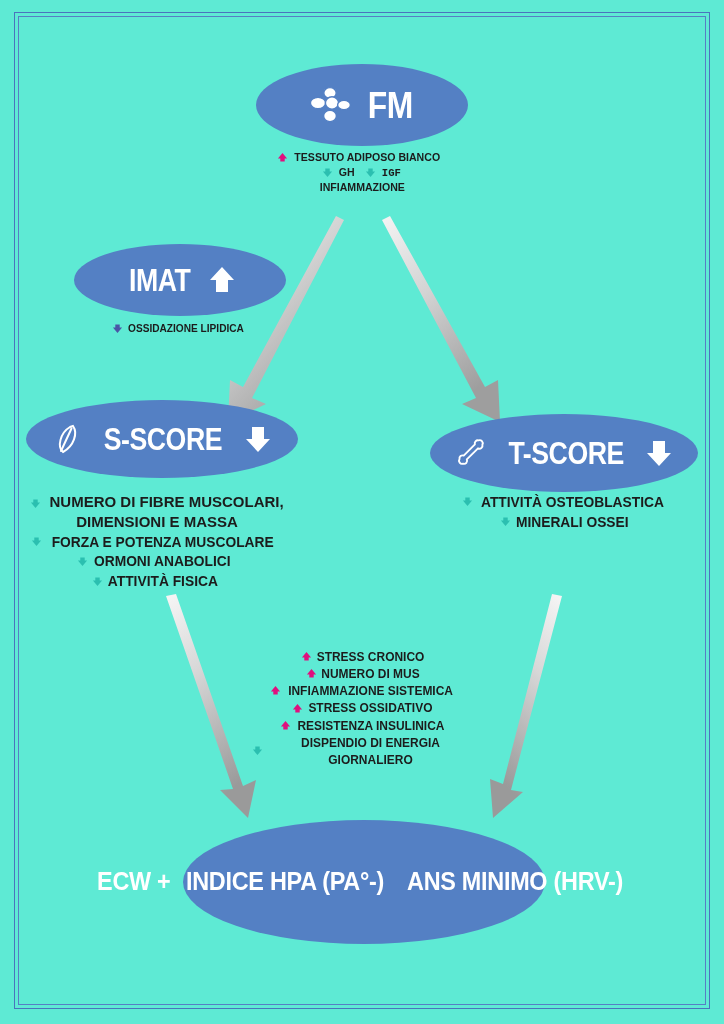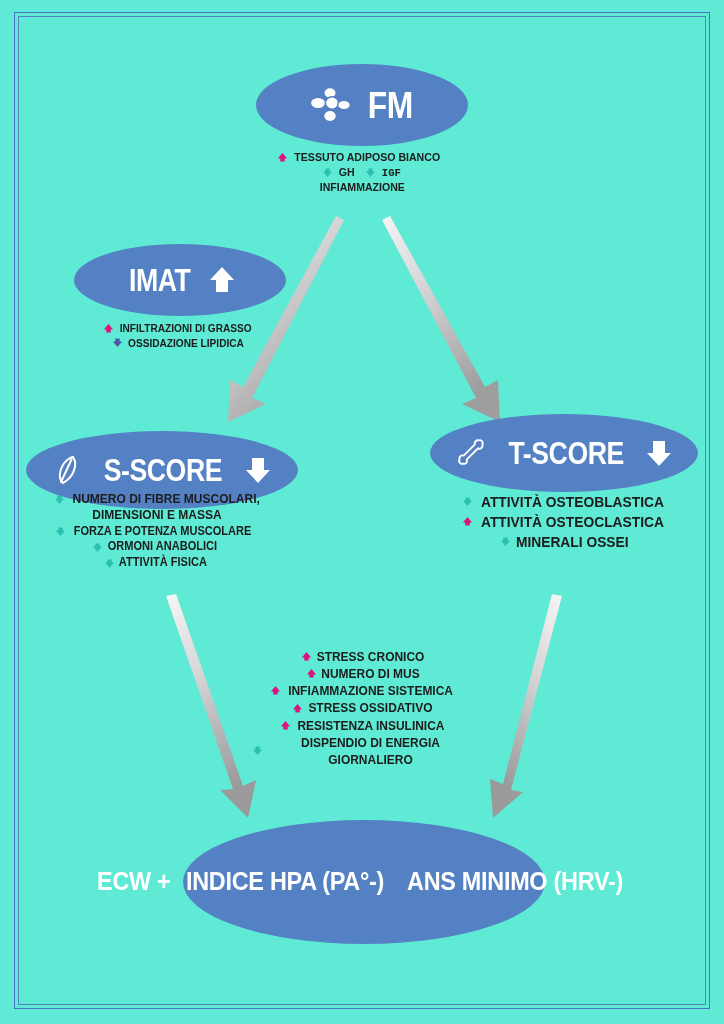--- a/index.html
+++ b/index.html
@@ -61,21 +61,21 @@
     transform-origin: center;
     white-space: nowrap;
   }
 
   #node-fm { left: 256px; top: 64px; width: 212px; height: 82px; }
   #node-fm .node-title { font-size: 37px; }
 
   #node-imat { left: 74px; top: 244px; width: 212px; height: 72px; }
   #node-imat .node-title { font-size: 31px; }
 
-  #node-sscore { left: 26px; top: 431px; width: 272px; height: 78px; }
+  #node-sscore { left: 26px; top: 400px; width: 272px; height: 78px; }
   #node-sscore .node-title { font-size: 31px; }
 
   #node-tscore { left: 430px; top: 414px; width: 268px; height: 78px; }
   #node-tscore .node-title { font-size: 31px; }
 
   #node-ecw {
     left: 183px; top: 820px; width: 362px; height: 124px;
   }
   #node-ecw .ecw-line {
     font-family: "Liberation Sans Narrow", "Liberation Sans", sans-serif;
@@ -111,21 +111,21 @@
   .bullet-row .btxt {
     transform: scaleX(0.92);
     transform-origin: center;
     white-space: pre-line;
   }
   .tri { flex: 0 0 auto; display:block; }
 
   #bullets-fm   { left: 250px; top: 150px; width: 224px; font-size: 11.5px; }
   #bullets-fm .inline-pair { display:flex; align-items:center; justify-content:center; gap:5px; }
   #bullets-imat { left: 62px;  top: 321px; width: 236px; font-size: 11px; }
-  #bullets-s    { left: 12px;  top: 492px; width: 290px; font-size: 12px; }
+  #bullets-s    { left: 12px;  top: 492px; width: 290px; font-size: 15px; }
   #bullets-t    { left: 436px; top: 492px; width: 262px; font-size: 15px; }
   #bullets-mid  { left: 252px; top: 648px; width: 226px; font-size: 13px; }
 
   .bullet-row.wrap { display:block; }
   .bullet-row.wrap .tri { display:inline-block; vertical-align: middle; margin-right: 4px; }
   .bullet-row.wrap .btxt { display:inline; }
 
   
   #connectors {
     position: absolute;
@@ -229,26 +229,20 @@
       <span class="node-title">IMAT</span>
       <svg class="glyph-arrow" viewBox="0 0 28 30">
         <path d="M14 2 L26 15 L20 15 L20 27 L8 27 L8 15 L2 15 Z" fill="#ffffff"></path>
       </svg>
     </div>
   </div>
 
   <div class="bullets" id="bullets-imat">
     <div class="bullet-row">
       <svg class="tri" width="11" height="11" viewBox="0 0 12 12">
-        <path d="M6 1 L11 7 L8.4 7 L8.4 10.4 L3.6 10.4 L3.6 7 L1 7 Z" fill="#e0107e"></path>
-      </svg>
-      <span class="btxt">INFILTRAZIONI DI GRASSO</span>
-    </div>
-    <div class="bullet-row">
-      <svg class="tri" width="11" height="11" viewBox="0 0 12 12">
         <path d="M6 11 L1 5 L3.6 5 L3.6 1.6 L8.4 1.6 L8.4 5 L11 5 Z" fill="#4a56a6"></path>
       </svg>
       <span class="btxt">OSSIDAZIONE LIPIDICA</span>
     </div>
   </div>
 
   <div class="node" id="node-sscore">
     <div class="node-inner">
       <svg class="node-icon" width="30" height="34" viewBox="0 0 30 34">
         <g fill="none" stroke="#ffffff" stroke-width="2" stroke-linecap="round">
@@ -308,26 +302,20 @@
 
   <div class="bullets" id="bullets-t">
     <div class="bullet-row">
       <svg class="tri" width="11" height="11" viewBox="0 0 12 12">
         <path d="M6 11 L1 5 L3.6 5 L3.6 1.6 L8.4 1.6 L8.4 5 L11 5 Z" fill="#2bbfb0"></path>
       </svg>
       <span class="btxt">ATTIVITÀ OSTEOBLASTICA</span>
     </div>
     <div class="bullet-row">
       <svg class="tri" width="11" height="11" viewBox="0 0 12 12">
-        <path d="M6 1 L11 7 L8.4 7 L8.4 10.4 L3.6 10.4 L3.6 7 L1 7 Z" fill="#e0107e"></path>
-      </svg>
-      <span class="btxt">ATTIVITÀ OSTEOCLASTICA</span>
-    </div>
-    <div class="bullet-row">
-      <svg class="tri" width="11" height="11" viewBox="0 0 12 12">
         <path d="M6 11 L1 5 L3.6 5 L3.6 1.6 L8.4 1.6 L8.4 5 L11 5 Z" fill="#2bbfb0"></path>
       </svg>
       <span class="btxt">MINERALI OSSEI</span>
     </div>
   </div>
 
   <div class="bullets" id="bullets-mid">
     <div class="bullet-row">
       <svg class="tri" width="11" height="11" viewBox="0 0 12 12">
         <path d="M6 1 L11 7 L8.4 7 L8.4 10.4 L3.6 10.4 L3.6 7 L1 7 Z" fill="#e0107e"></path>

